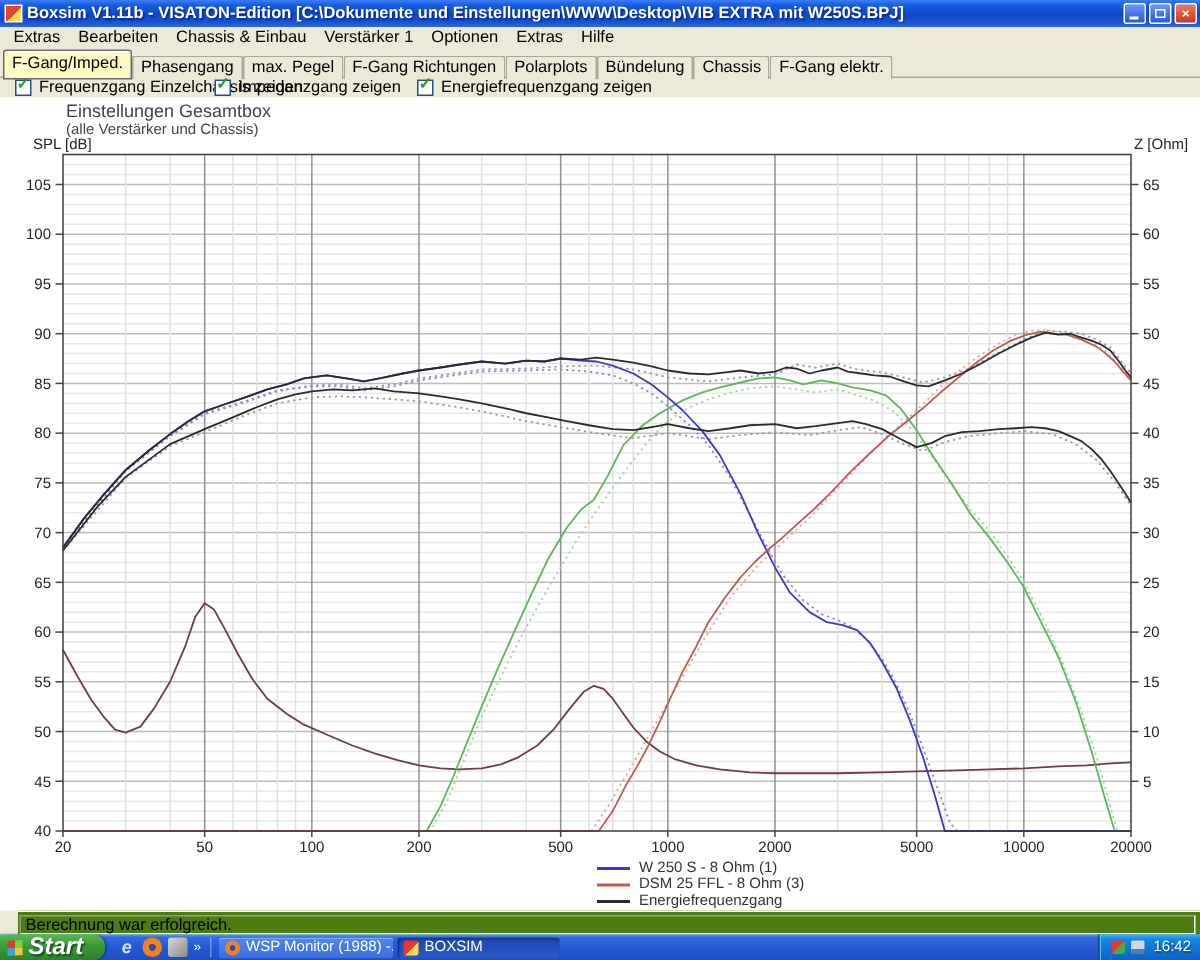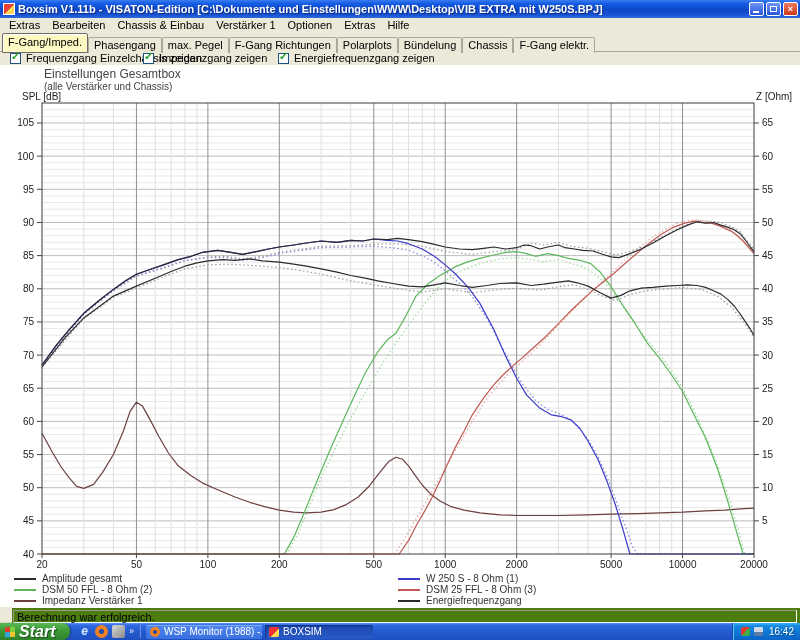--- a/index.html
+++ b/index.html
@@ -324,34 +324,20 @@
         <text x="611.111095391497" y="503" text-anchor="middle">5000</text>
         <line x1="682.5555476957485" y1="489" x2="682.5555476957485" y2="493" stroke="#444" stroke-width="1"></line>
         <text x="682.5555476957485" y="503" text-anchor="middle">10000</text>
         <line x1="754" y1="489" x2="754" y2="493" stroke="#444" stroke-width="1"></line>
         <text x="754" y="503" text-anchor="middle">20000</text>
       </svg>
     <div class="chart-title">Einstellungen Gesamtbox</div>
     <div class="chart-subtitle">(alle Verstärker und Chassis)</div>
     <div class="axis-left">SPL [dB]</div>
     <div class="axis-right">Z [Ohm]</div>
-    <div class="legend legend-left" id="legendL">
-        <div class="lrow">
-          <span class="lswatch" style="border-top-color: rgb(43, 43, 43);"></span>
-          <span>Amplitude gesamt</span>
-        </div>
-        <div class="lrow">
-          <span class="lswatch" style="border-top-color: rgb(92, 183, 92);"></span>
-          <span>DSM 50 FFL - 8 Ohm (2)</span>
-        </div>
-        <div class="lrow">
-          <span class="lswatch" style="border-top-color: rgb(109, 63, 63);"></span>
-          <span>Impedanz Verstärker 1</span>
-        </div>
-      </div>
     <div class="legend legend-right" id="legendR">
         <div class="lrow">
           <span class="lswatch" style="border-top-color: rgb(58, 58, 202);"></span>
           <span>W 250 S - 8 Ohm  (1)</span>
         </div>
         <div class="lrow">
           <span class="lswatch" style="border-top-color: rgb(192, 90, 84);"></span>
           <span>DSM 25 FFL - 8 Ohm (3)</span>
         </div>
         <div class="lrow">

